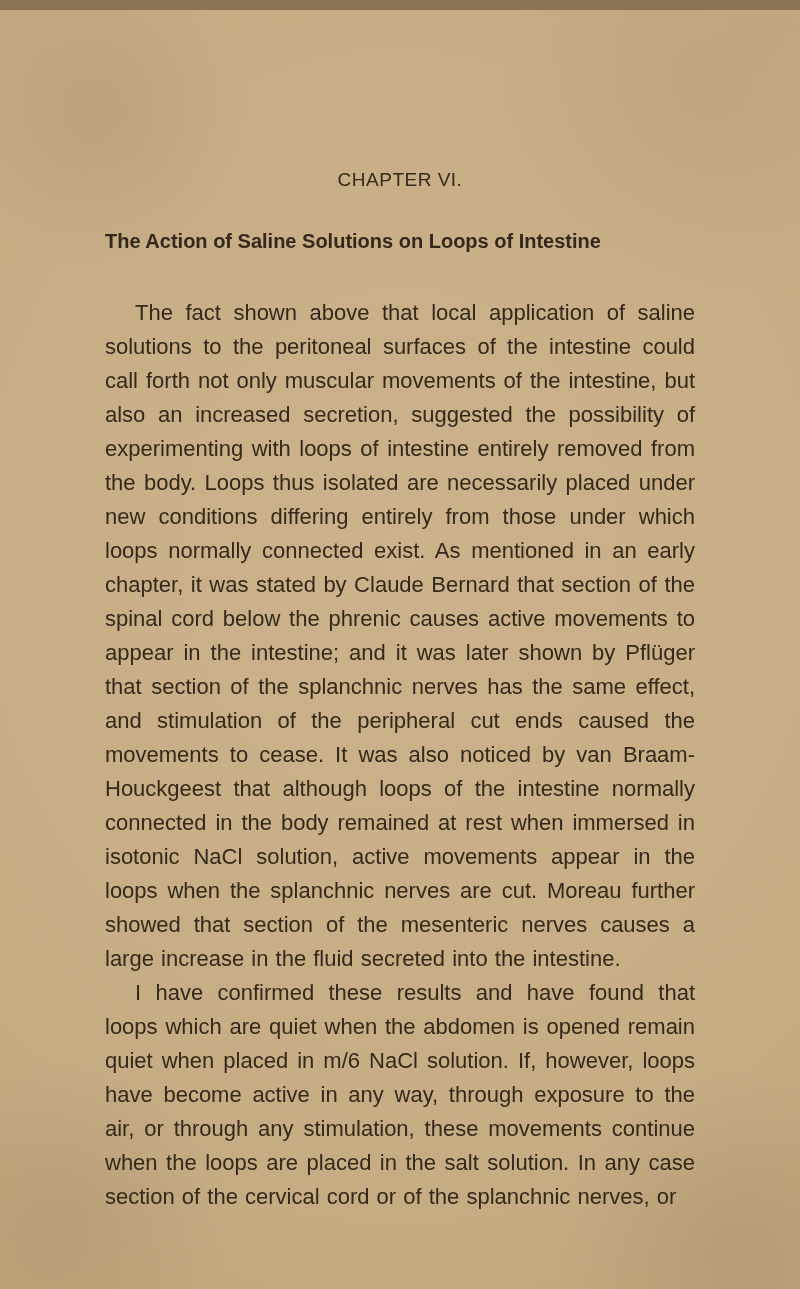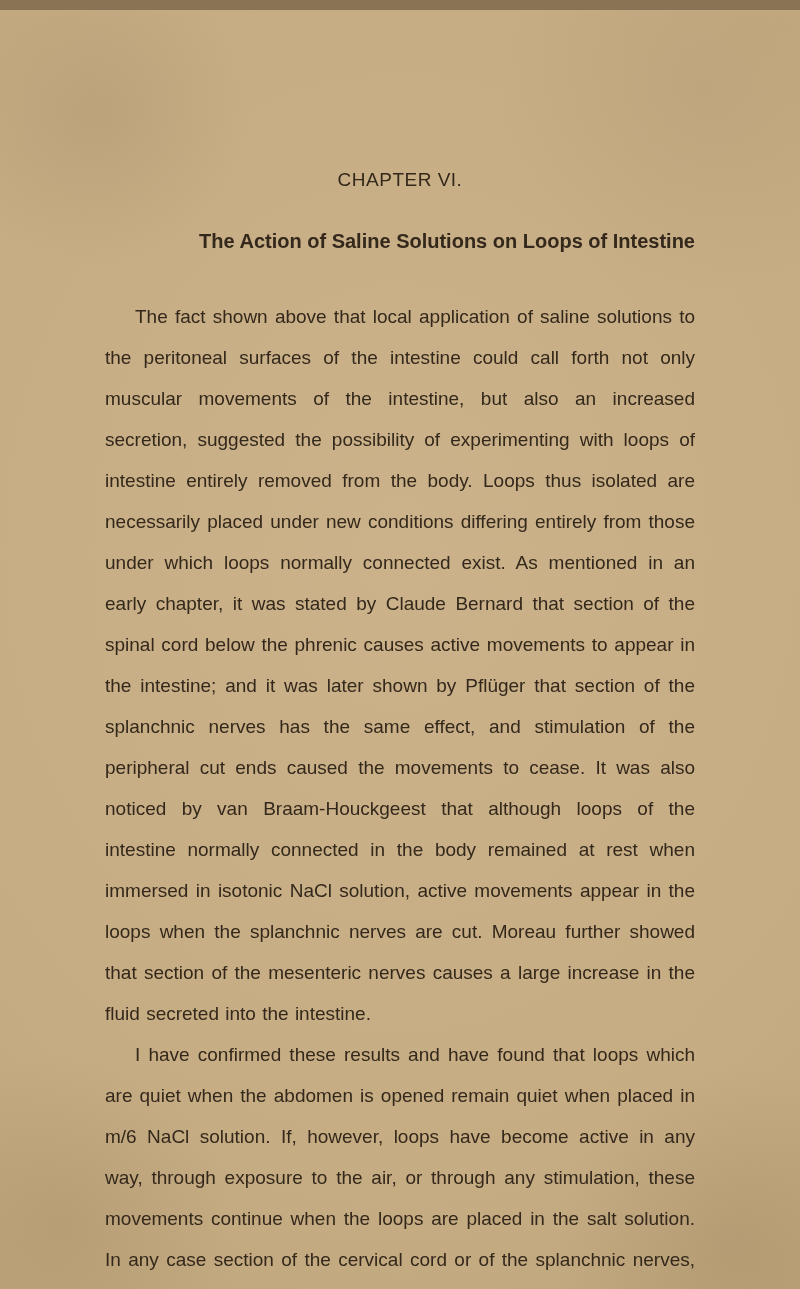--- a/index.html
+++ b/index.html
@@ -43,30 +43,30 @@
   }
   .chapter-heading {
     text-align: center;
     font-size: 19px;
     line-height: 24px;
     letter-spacing: 0.5px;
     margin: 0 0 32px 0;
     font-weight: normal;
   }
   .page-title {
-    text-align: right;
+    text-align: left;
     font-weight: bold;
     font-size: 20px;
     line-height: 34px;
     margin: 0 0 38px 0;
   }
   .body-text p {
     margin: 0;
-    font-size: 19px;
-    line-height: 41px;
+    font-size: 22px;
+    line-height: 34px;
     text-align: justify;
     text-indent: 30px;
     word-spacing: 1px;
   }
 </style>
 </head>
 <body>
 
 <div class="page">
   <div class="text-block">

